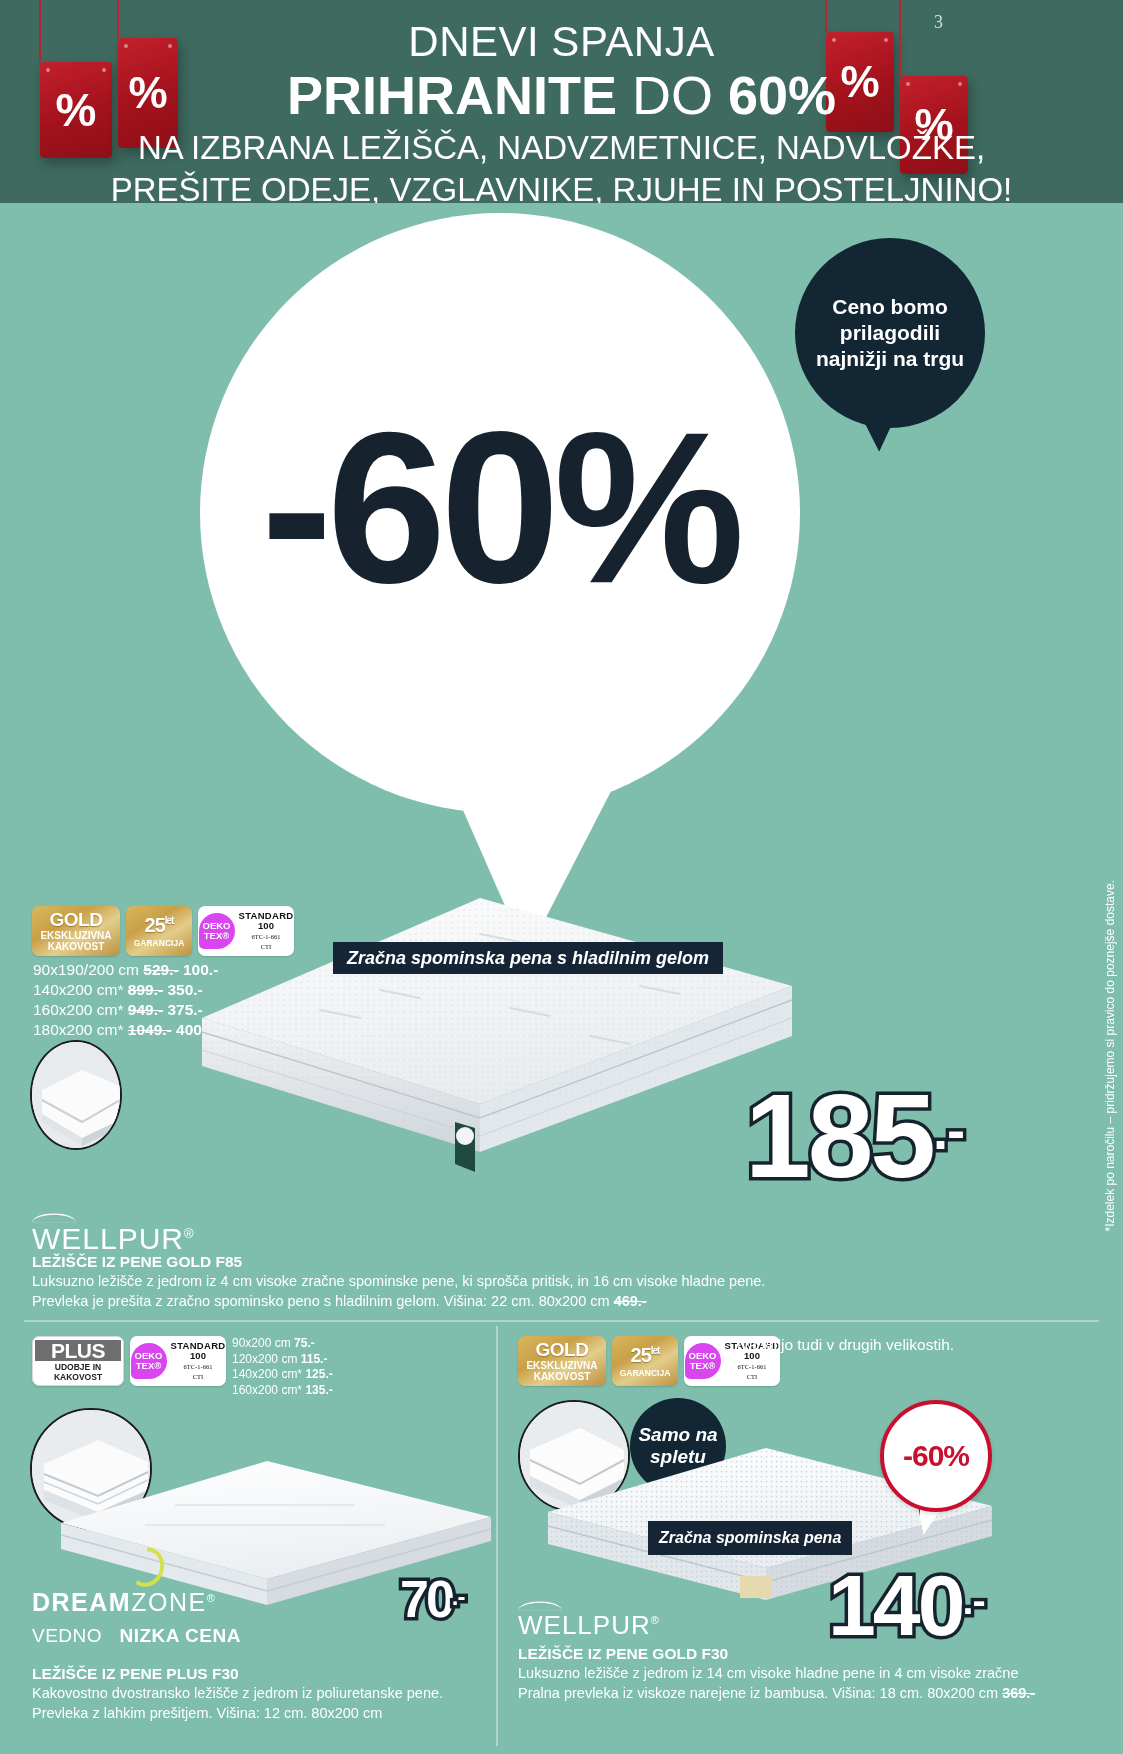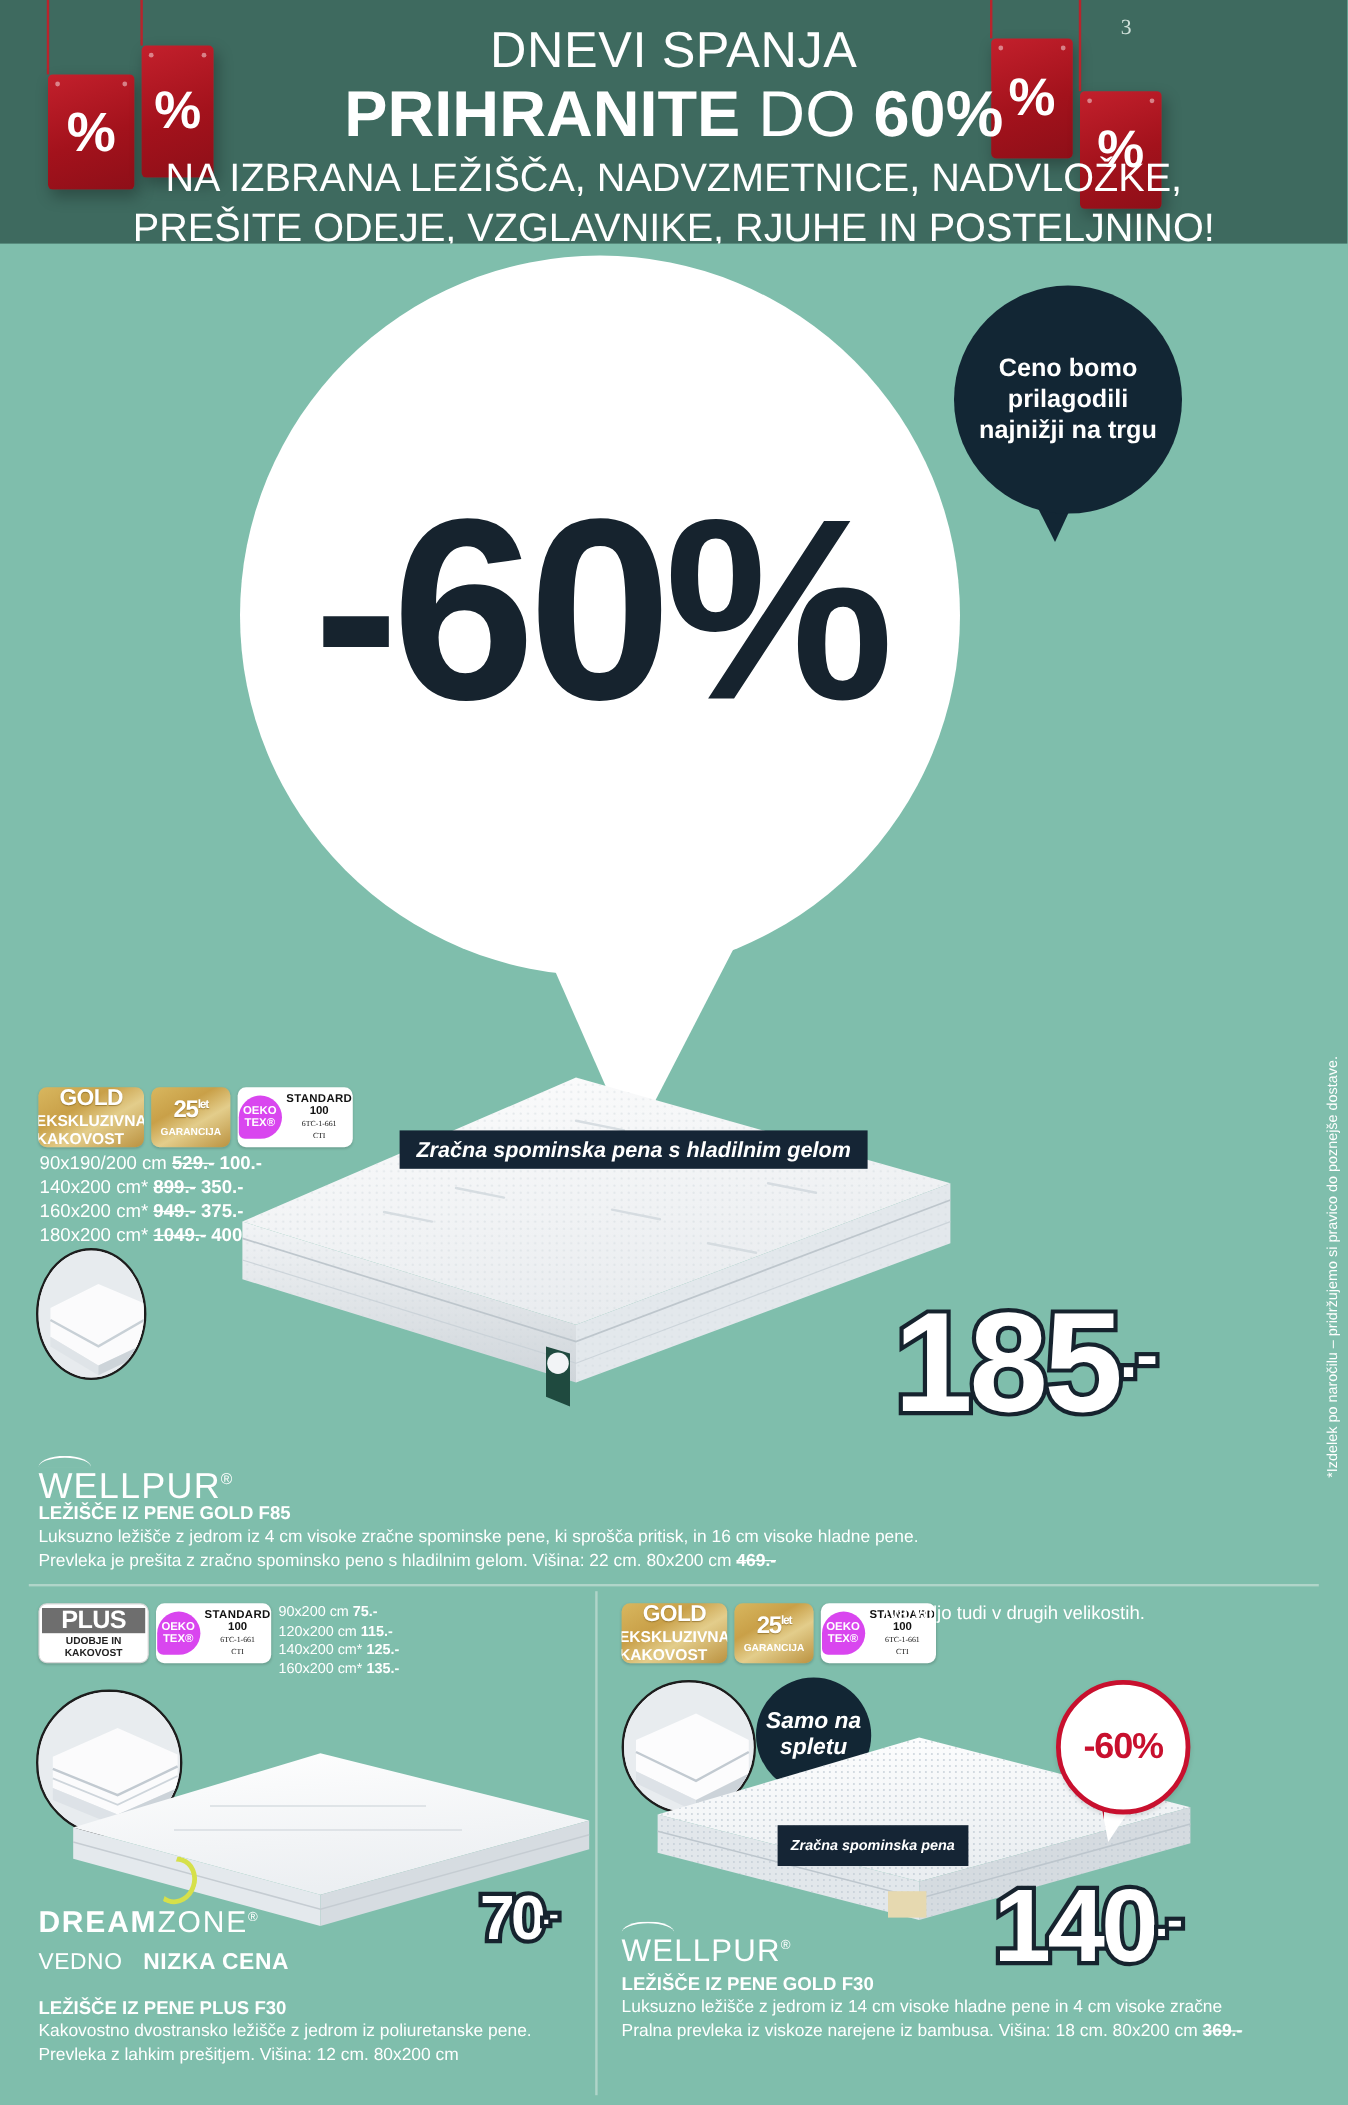--- a/index.html
+++ b/index.html
@@ -84,21 +84,21 @@
     display:flex; flex-direction:column; align-items:center; justify-content:center;
     box-shadow:0 1px 2px rgba(0,0,0,.15);
   }
   .badge-gold{
     width:88px; height:50px; padding:3px 2px;
     background:linear-gradient(150deg,#d8b75f 0%,#c9a048 35%,#e3cd8b 60%,#bb9240 100%);
     color:#fff;
   }
   .badge-gold .bt{ font-size:19px; font-weight:bold; letter-spacing:-.5px; line-height:1;
     text-shadow:0 1px 1px rgba(120,88,20,.6); }
-  .badge-gold .bs{ font-size:13px; font-weight:bold; line-height:1.08; text-align:left; margin-top:2px;}
+  .badge-gold .bs{ font-size:10px; font-weight:bold; line-height:1.08; text-align:center; margin-top:2px;}
   .badge-25{
     width:66px; height:50px; padding:3px 2px;
     background:linear-gradient(150deg,#d8b75f 0%,#c9a048 35%,#e3cd8b 60%,#bb9240 100%);
     color:#fff;
   }
   .badge-25 .bt{ font-size:20px; font-weight:bold; line-height:1; letter-spacing:-1px;
     text-shadow:0 1px 1px rgba(120,88,20,.6);}
   .badge-25 .bt sup{ font-size:10px; font-weight:bold; }
   .badge-25 .bs{ font-size:8.5px; font-weight:bold; margin-top:3px;}
   .badge-oeko{
@@ -508,21 +508,21 @@
   <polygon points="226,8 452,66 226,128 8,72" fill="url(#br1)"></polygon>
   <polygon points="226,8 452,66 226,128 8,72" fill="url(#dots2)" opacity="0.7"></polygon>
   <polygon points="8,72 226,128 226,160 8,104" fill="#e2e7eb"></polygon>
   <polygon points="8,72 226,128 226,160 8,104" fill="url(#dots2)" opacity="0.6"></polygon>
   <polygon points="226,128 452,66 452,96 226,160" fill="#d5dbe0"></polygon>
   <polygon points="226,128 452,66 452,96 226,160" fill="url(#dots2)" opacity="0.5"></polygon>
   <polyline points="8,86 226,142 452,80" fill="none" stroke="#bdc6cd" stroke-width="1.3"></polyline>
   <rect x="200" y="136" width="32" height="22" fill="#e6d9b0"></rect>
 </svg>
 
-<div class="callout" style="left:648px; top:1521px; height:27px; padding:17px 11px; font-size:12px;">
+<div class="callout" style="left:648px; top:1521px; height:27px; padding:17px 11px; font-size:16px;">
   <span>Zračna spominska pena</span>
 </div>
 
 <div class="circle60-tail"></div>
 <div class="circle60">
   <span>-60%</span>
 </div>
 
 <div class="brand-wellpur" style="position:absolute; left:518px; top:1600px; font-size:26px;">
   <span class="wave"></span>

